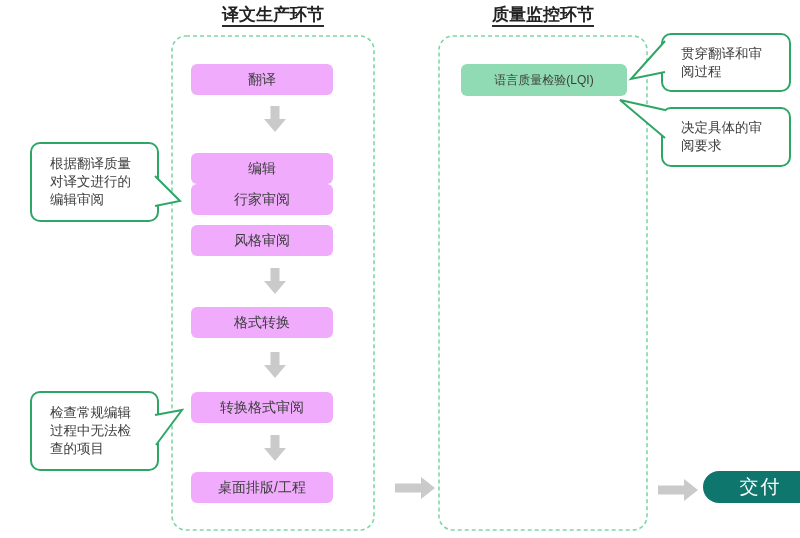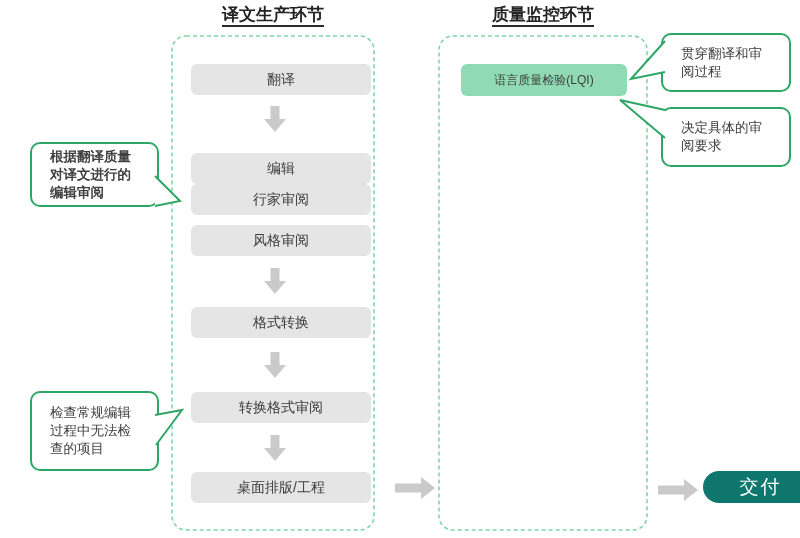--- a/index.html
+++ b/index.html
@@ -11,21 +11,21 @@
   .tails{z-index:6;}
   .bg{z-index:0;}
 
   .col-title{
     position:absolute;top:3px;height:24px;line-height:24px;text-align:center;
     font-size:17px;font-weight:bold;color:#222222;z-index:2;
   }
   .col-title span{border-bottom:2px solid #2b2b2b;padding-bottom:1px;}
 
   .step-box{
-    position:absolute;left:167px;width:180px;height:31px;background:#e5e5e5;
+    position:absolute;left:167px;width:142px;height:31px;background:#f0abfc;
     border-radius:6px;display:flex;align-items:center;justify-content:center;
     font-size:14px;color:#3d3d3d;z-index:2;
   }
   .lqi-box{
     position:absolute;left:437px;top:64px;width:166px;height:32px;background:#90dbb3;
     border-radius:6px;display:flex;align-items:center;justify-content:center;
     font-size:12px;color:#3d3d3d;z-index:2;
   }
 
   .bubble{
@@ -72,21 +72,21 @@
   <div class="step-box" style="top:64px;">翻译</div>
   <div class="step-box" style="top:153px;">编辑</div>
   <div class="step-box" style="top:184px;">行家审阅</div>
   <div class="step-box" style="top:225px;">风格审阅</div>
   <div class="step-box" style="top:307px;">格式转换</div>
   <div class="step-box" style="top:392px;">转换格式审阅</div>
   <div class="step-box" style="top:472px;">桌面排版/工程</div>
 
   <div class="lqi-box">语言质量检验(LQI)</div>
 
-  <div class="bubble left" style="top:142px;height:65px;font-weight:bold;">
+  <div class="bubble left" style="top:142px;height:80px;">
     <p>根据翻译质量对译文进行的编辑审阅</p>
   </div>
   <div class="bubble left" style="top:391px;height:80px;">
     <p>检查常规编辑过程中无法检查的项目</p>
   </div>
   <div class="bubble right" style="top:33px;height:59px;">
     <p>贯穿翻译和审阅过程</p>
   </div>
   <div class="bubble right" style="top:107px;height:60px;">
     <p>决定具体的审阅要求</p>

